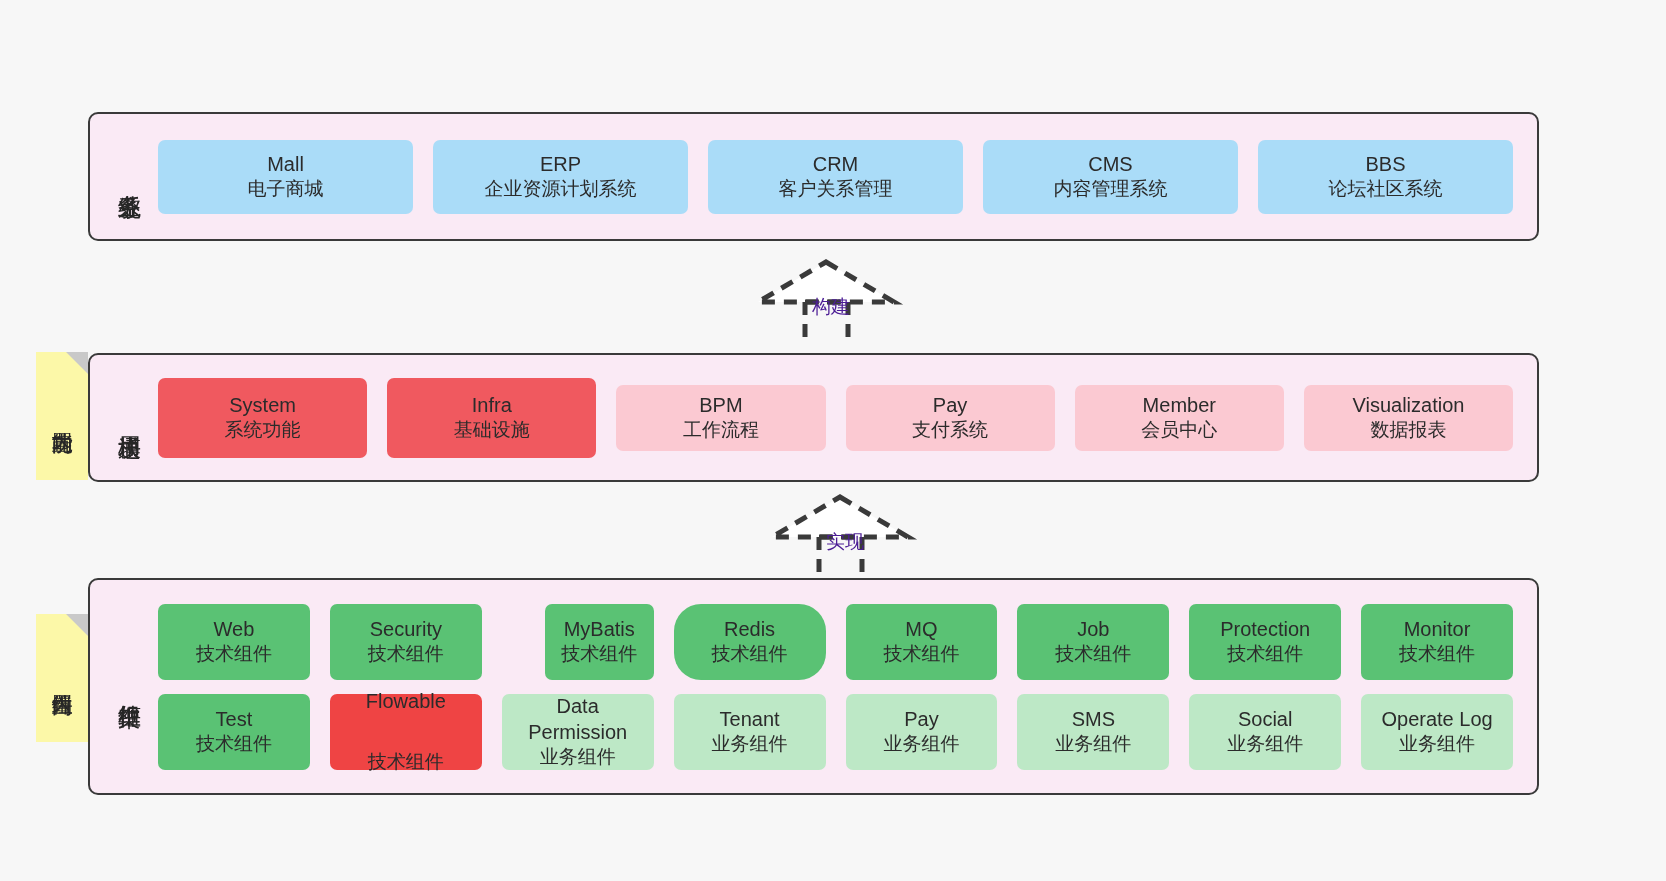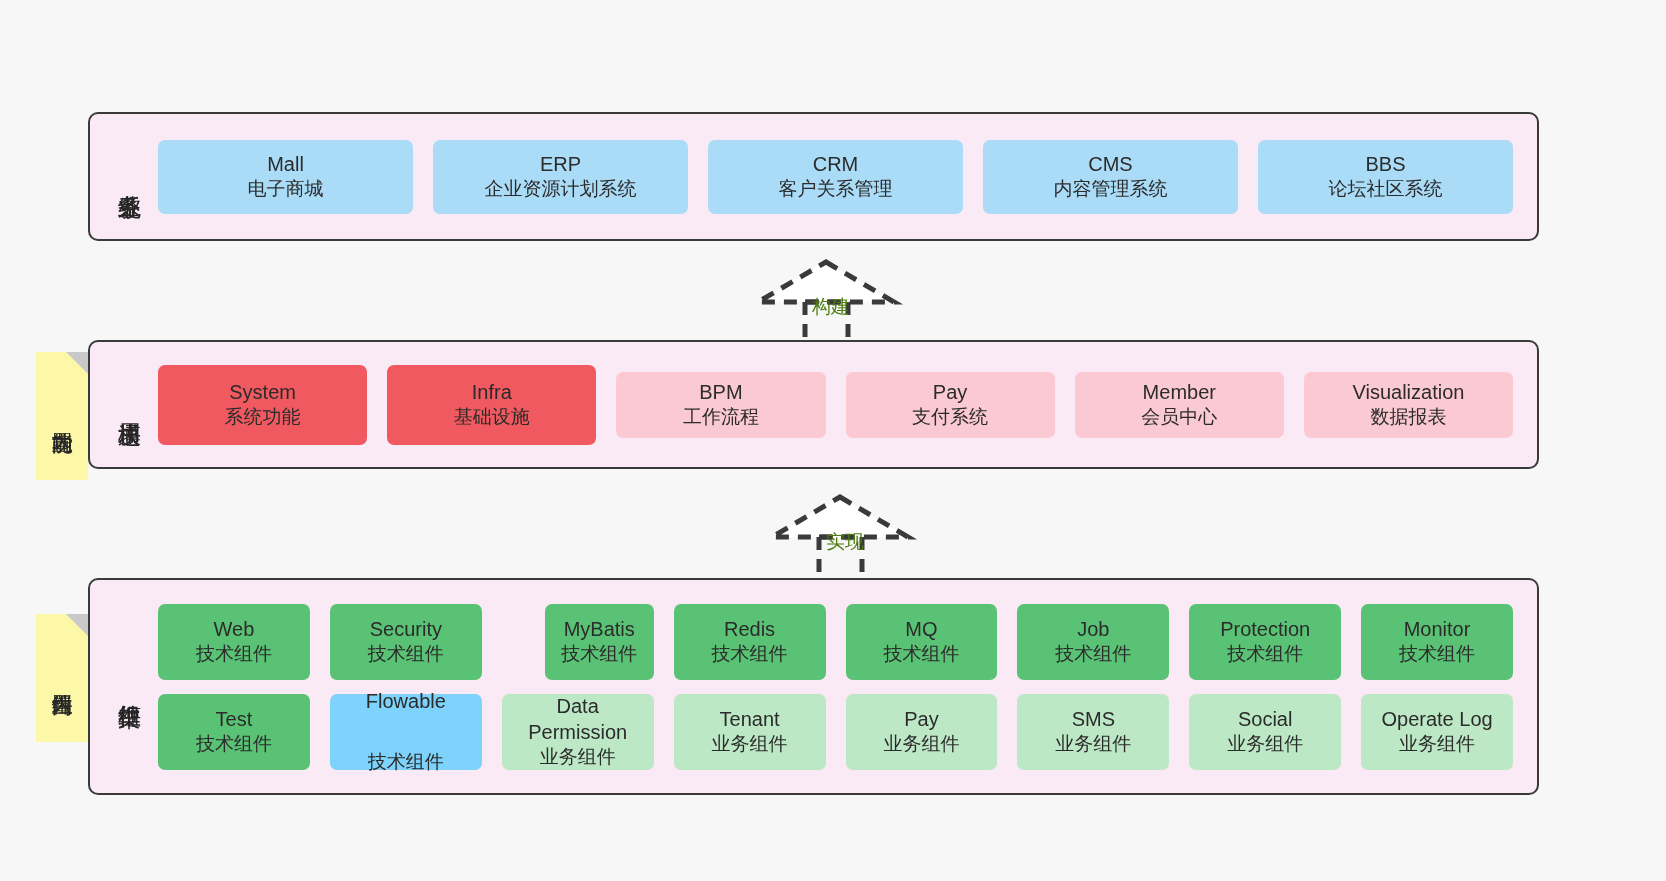--- a/index.html
+++ b/index.html
@@ -132,21 +132,21 @@
   }
 
   
   .connector {
     position: absolute;
   }
   .connector svg { display: block; }
   .connector .conn-label {
     position: absolute;
     font-size: 19px;
-    color: #4d7c0f;
+    color: #4c1d95;
     background: transparent;
     white-space: nowrap;
     user-select: none;
   }
 </style>
 </head>
 <body>
 
 <div id="canvas">
 
@@ -205,21 +205,21 @@
       <line x1="50" y1="44" x2="93" y2="44" stroke="#3a3a3a" stroke-width="5" stroke-dasharray="13,9"></line>
     </svg>
     <div class="conn-label" style="left:57px; top:36px;">构建</div>
   </div>
 
   <div class="sticky" id="sticky-functions" style="left:36px; top:352px; width:52px; height:128px;">
     <div class="fold"></div>
     <div class="sticky-label">内置功能</div>
   </div>
 
-  <div class="layer-panel" id="panel-common" style="left:88px; top:340px; width:1451px; height:129px;">
+  <div class="layer-panel" id="panel-common" style="left:88px; top:353px; width:1451px; height:129px;">
     <div class="layer-title">通用模块</div>
     <div class="layer-body">
       <div class="row">
 
         <div class="cell">
           <div class="box c-red" style="height: 80px; background: rgb(240, 89, 95);">
             <div class="en">System</div>
             <div class="cn">系统功能</div>
           </div>
         </div>
@@ -295,21 +295,21 @@
             <div class="cn">技术组件</div>
           </div>
         </div>
         <div class="cell">
           <div class="box c-green" style="height: 76px; background: rgb(90, 194, 116); margin-left: 43px;">
             <div class="en">MyBatis</div>
             <div class="cn">技术组件</div>
           </div>
         </div>
         <div class="cell">
-          <div class="box c-green" style="height: 76px; background: rgb(90, 194, 116);">
+          <div class="box c-green" style="height: 76px; background: rgb(90, 194, 116); border-radius: 27px;">
             <div class="en">Redis</div>
             <div class="cn">技术组件</div>
           </div>
         </div>
         <div class="cell">
           <div class="box c-green" style="height: 76px; background: rgb(90, 194, 116);">
             <div class="en">MQ</div>
             <div class="cn">技术组件</div>
           </div>
         </div>
@@ -334,21 +334,21 @@
       </div>
 
       <div class="row">
         <div class="cell">
           <div class="box c-green" style="height: 76px; background: rgb(90, 194, 116);">
             <div class="en">Test</div>
             <div class="cn">技术组件</div>
           </div>
         </div>
         <div class="cell">
-          <div class="box c-green" style="height: 76px; background: #7dd3fc; gap: 36px;">
+          <div class="box c-green" style="height: 76px; background: #ef4444; gap: 36px;">
             <div class="en">Flowable</div>
             <div class="cn">技术组件</div>
           </div>
         </div>
         <div class="cell">
           <div class="box c-lightgreen" style="height: 76px; background: rgb(189, 232, 198);">
             <div class="en">Data
 Permission</div>
             <div class="cn">业务组件</div>
           </div>

